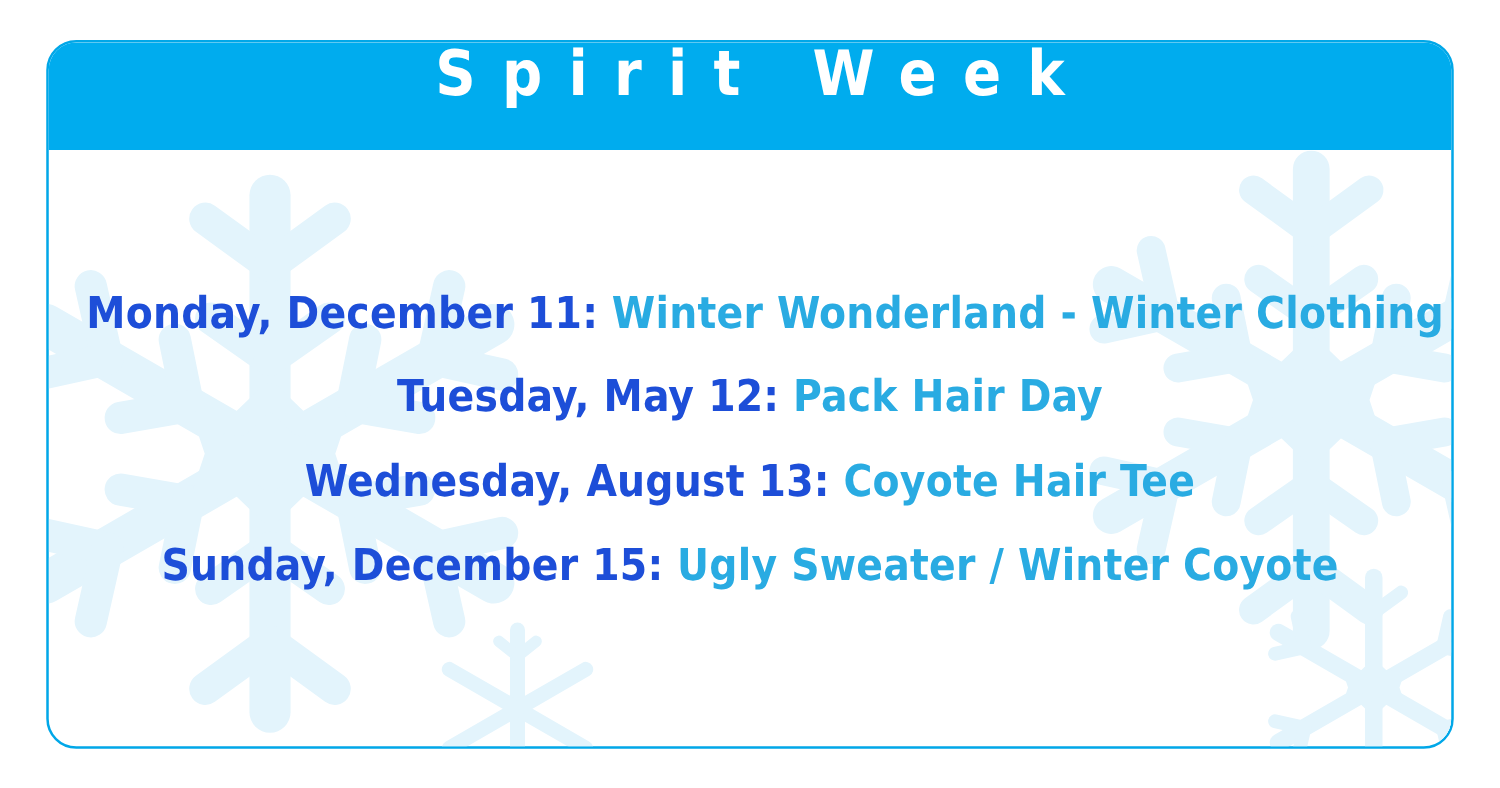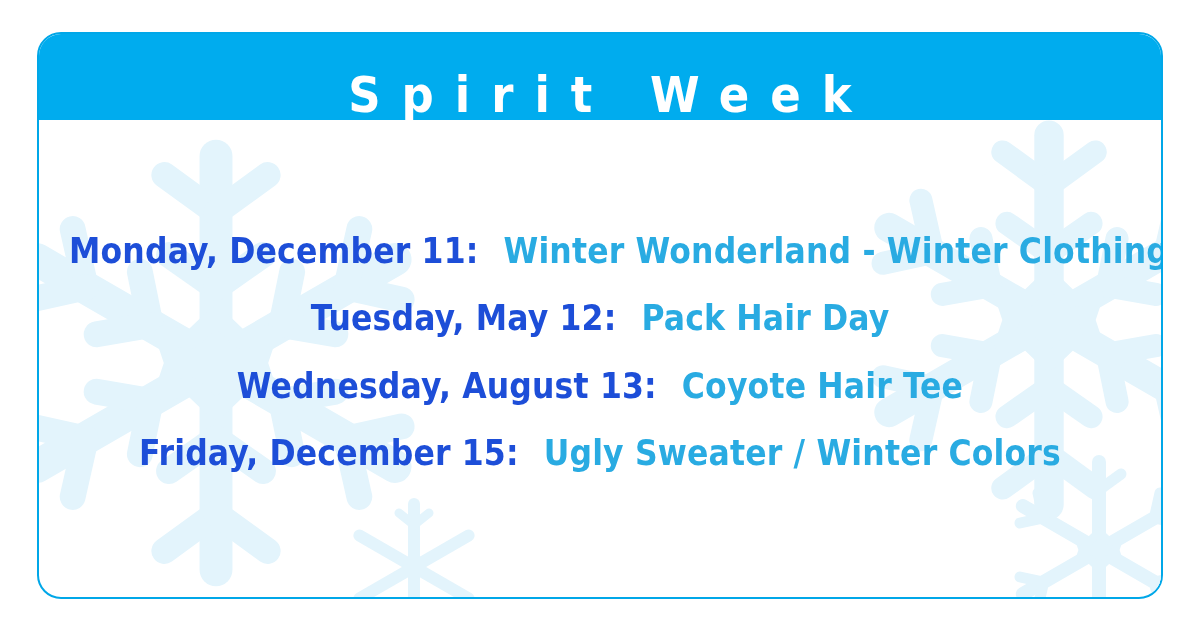--- a/index.html
+++ b/index.html
@@ -37,21 +37,21 @@
 
   
   .card-header {
     position: absolute;
     left: 0;
     top: 0;
     width: 100%;
     height: 86px;
     background: #00ACEE;
     display: flex;
-    align-items: flex-end;
+    align-items: flex-start;
     justify-content: center;
     z-index: 4;
   }
   .card-title {
     color: #ffffff;
     font-size: 50px;
     font-weight: 700;
     letter-spacing: 0.42em;
     text-indent: 0.42em;
     line-height: 1;
@@ -101,21 +101,20 @@
     font-size: 35px;
     font-weight: 700;
   }
   .row .day {
     color: #1d4ed8;
     letter-spacing: 0.005em;
   }
   .row .theme {
     color: #29ABE2;
     letter-spacing: 0.005em;
-    margin-left: 14px;
   }
 </style>
 </head>
 <body>
 
 <div class="poster">
 
   <div class="card">
 
     <div class="card-header">
@@ -249,20 +248,20 @@
         <span class="theme">Pack Hair Day</span>
       </p>
 
       <p class="row">
         <span class="day">Wednesday, August 13:</span>
         <span class="theme">Coyote Hair Tee</span>
       </p>
 
 
       <p class="row">
-        <span class="day">Friday, December 15:</span>
-        <span class="theme">Ugly Sweater / Winter Colors</span>
+        <span class="day">Sunday, December 15:</span>
+        <span class="theme">Ugly Sweater / Winter Coyote</span>
       </p>
 
     </div>
 
   </div>
 </div>
 
 </body></html>

